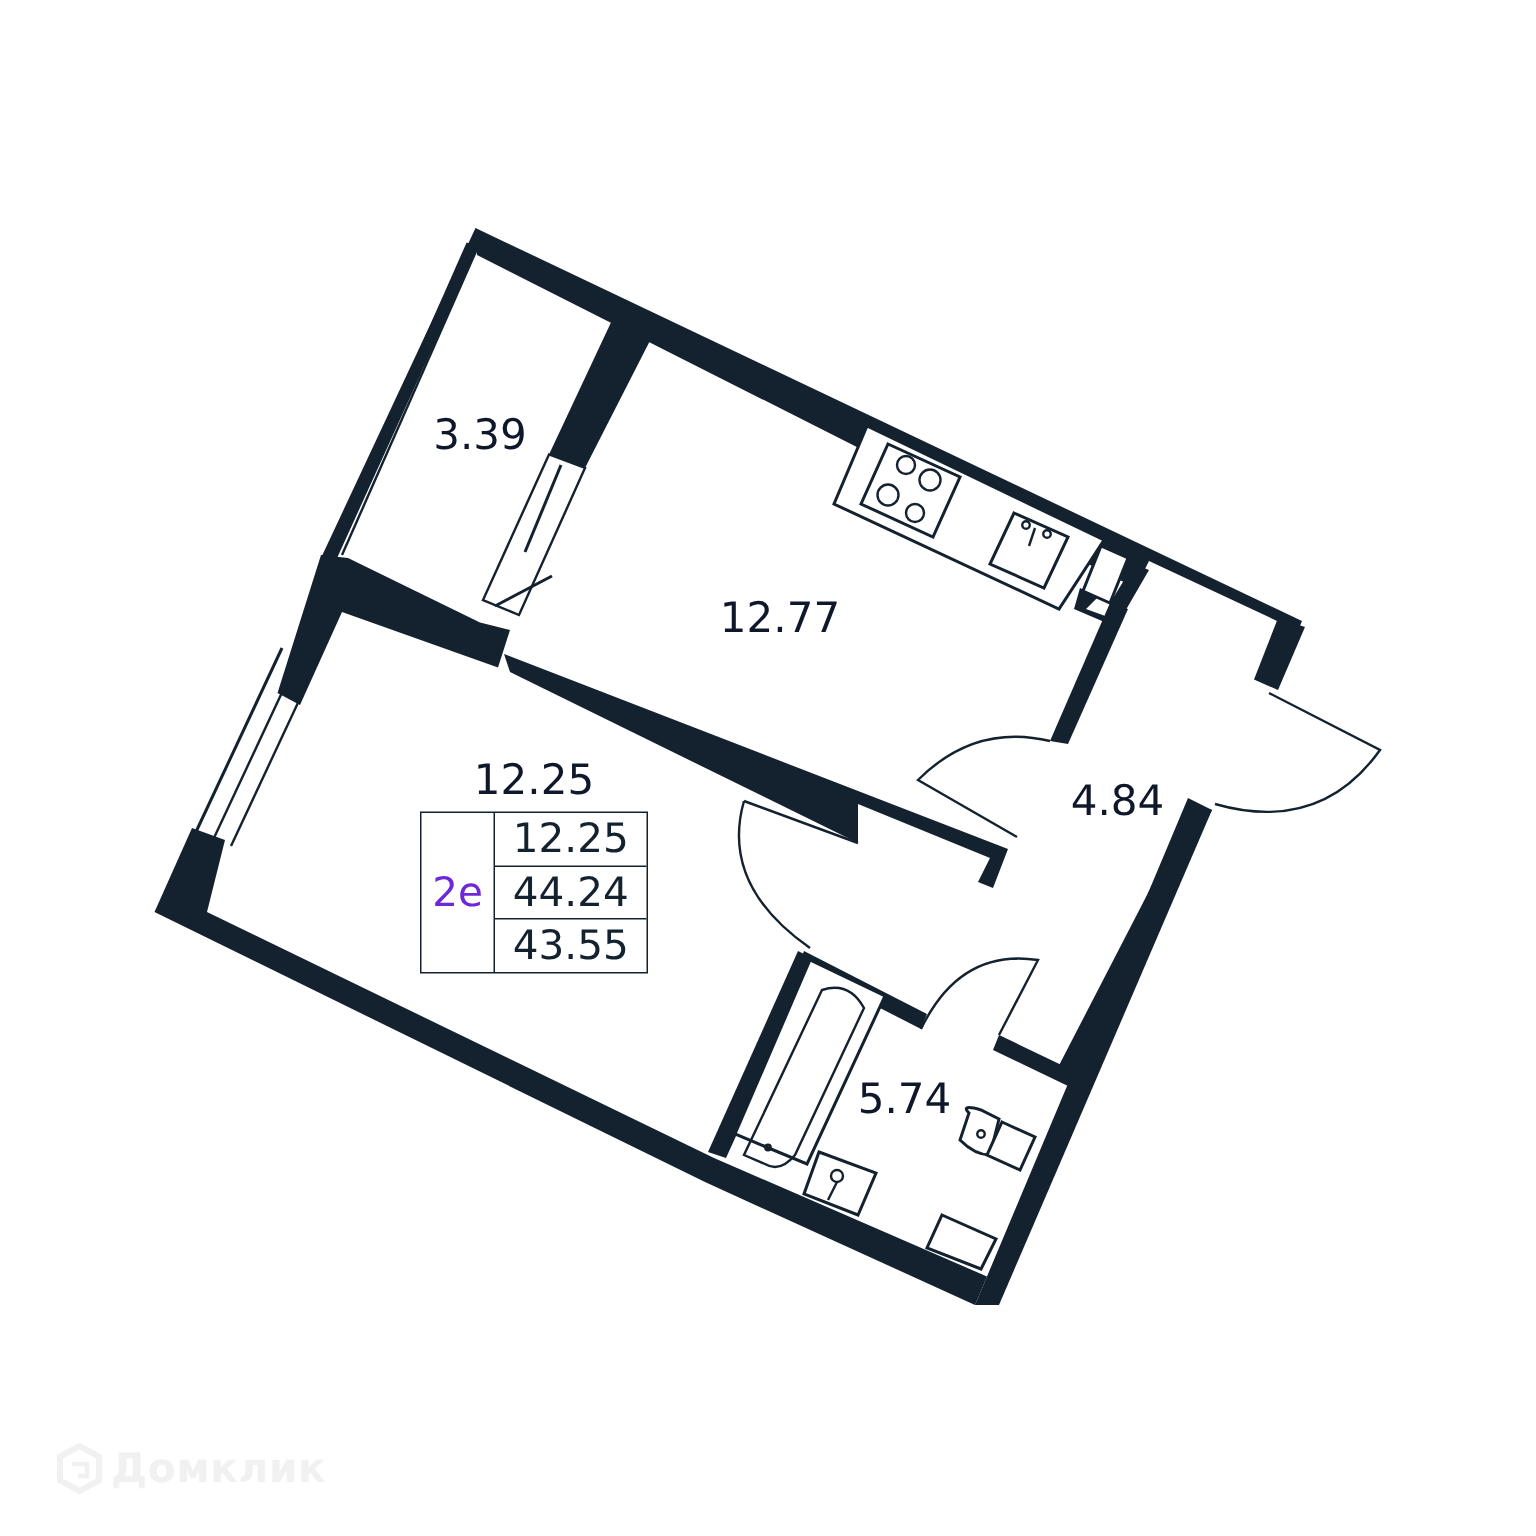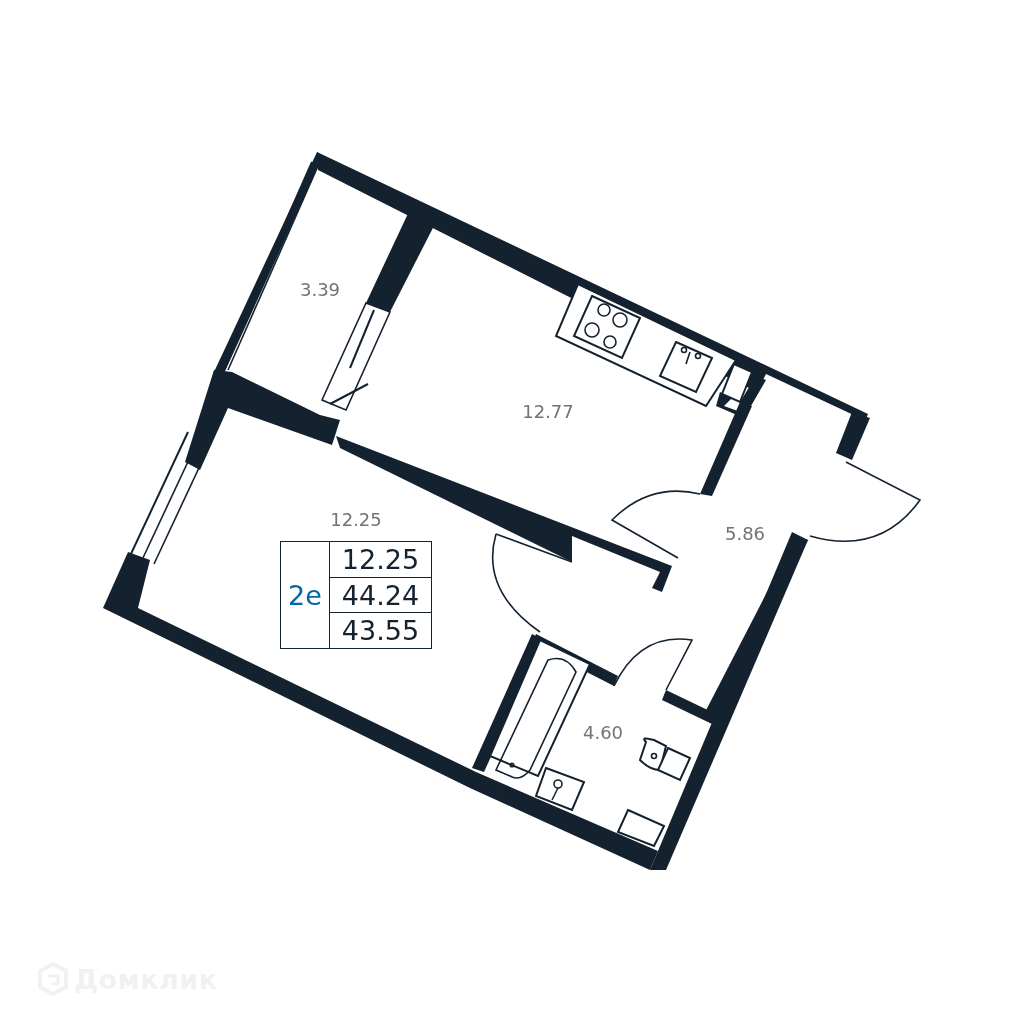--- a/index.html
+++ b/index.html
@@ -3,26 +3,26 @@
   <meta charset="utf-8">
   <style>
     html, body { margin: 0; padding: 0; background: #ffffff; }
     body { width: 1024px; height: 1024px; position: relative; overflow: hidden;
            font-family: "DejaVu Sans", "Liberation Sans", sans-serif; }
     #plan { position: absolute; left: 0; top: 0; width: 1024px; height: 1024px; }
     .wall { fill: #14222f; }
     .thin { fill: none; stroke: #14222f; stroke-width: 2; }
     .thin1 { fill: none; stroke: #14222f; stroke-width: 1.6; }
     .fix { fill: #ffffff; stroke: #14222f; stroke-width: 2; }
-    .label { position: absolute; color: #737373; font-size: 18px; line-height: 1;
+    .label { position: absolute; color: #0f172a; font-size: 28px; line-height: 1;
              white-space: nowrap; transform: translate(-50%, -50%); }
     .info { position: absolute; left: 280px; top: 541px; width: 152px; height: 108px;
             border: 1.6px solid #14222f; box-sizing: border-box; display: flex; }
     .info-type { width: 48px; border-right: 1.6px solid #14222f; display: flex;
-                 align-items: center; justify-content: center; font-size: 27px; color: #0369a1; }
+                 align-items: center; justify-content: center; font-size: 27px; color: #6d28d9; }
     .info-vals { flex: 1; display: flex; flex-direction: column; }
     .info-val { flex: 1; display: flex; align-items: center; justify-content: center;
                 font-size: 27px; color: #14222f; border-bottom: 1.6px solid #14222f; }
     .info-val:last-child { border-bottom: none; }
     .watermark { position: absolute; left: 38px; top: 962px; display: flex; align-items: center;
                  gap: 6px; color: #f1f1f1; font-size: 27px; font-weight: bold; letter-spacing: 0.5px; }
     .wm-logo { width: 30px; height: 34px; }
   </style>
 </head>
 <body>
@@ -115,24 +115,24 @@
     <path class="fix" d="M646,742 Q640,736 654,740 L666,746 L660,770 Q650,770 640,760 Z"></path>
     <polygon class="fix" points="668,748 690,758 680,780 658,770"></polygon>
     <circle class="thin1" cx="654" cy="756" r="2.5"></circle>
   </g>
   <g>
     <polygon class="fix" points="628,810 664,826 654,846 618,832"></polygon>
   </g>
 </svg>
 
 <div class="label" style="left:320px; top:290px;">3.39</div>
-<div class="label" style="left:548px; top:412px;text-align:center;">12.77</div>
+<div class="label" style="left:520px; top:412px;text-align:center;">12.77</div>
 <div class="label" style="left:356px; top:520px;">12.25</div>
-<div class="label" style="left:745px; top:534px;">5.86</div>
-<div class="label" style="left:603px; top:733px;">4.60</div>
+<div class="label" style="left:745px; top:534px;">4.84</div>
+<div class="label" style="left:603px; top:733px;">5.74</div>
 
 <div class="info">
   <div class="info-type">2e</div>
   <div class="info-vals">
     <div class="info-val">12.25</div>
     <div class="info-val">44.24</div>
     <div class="info-val">43.55</div>
   </div>
 </div>
 

